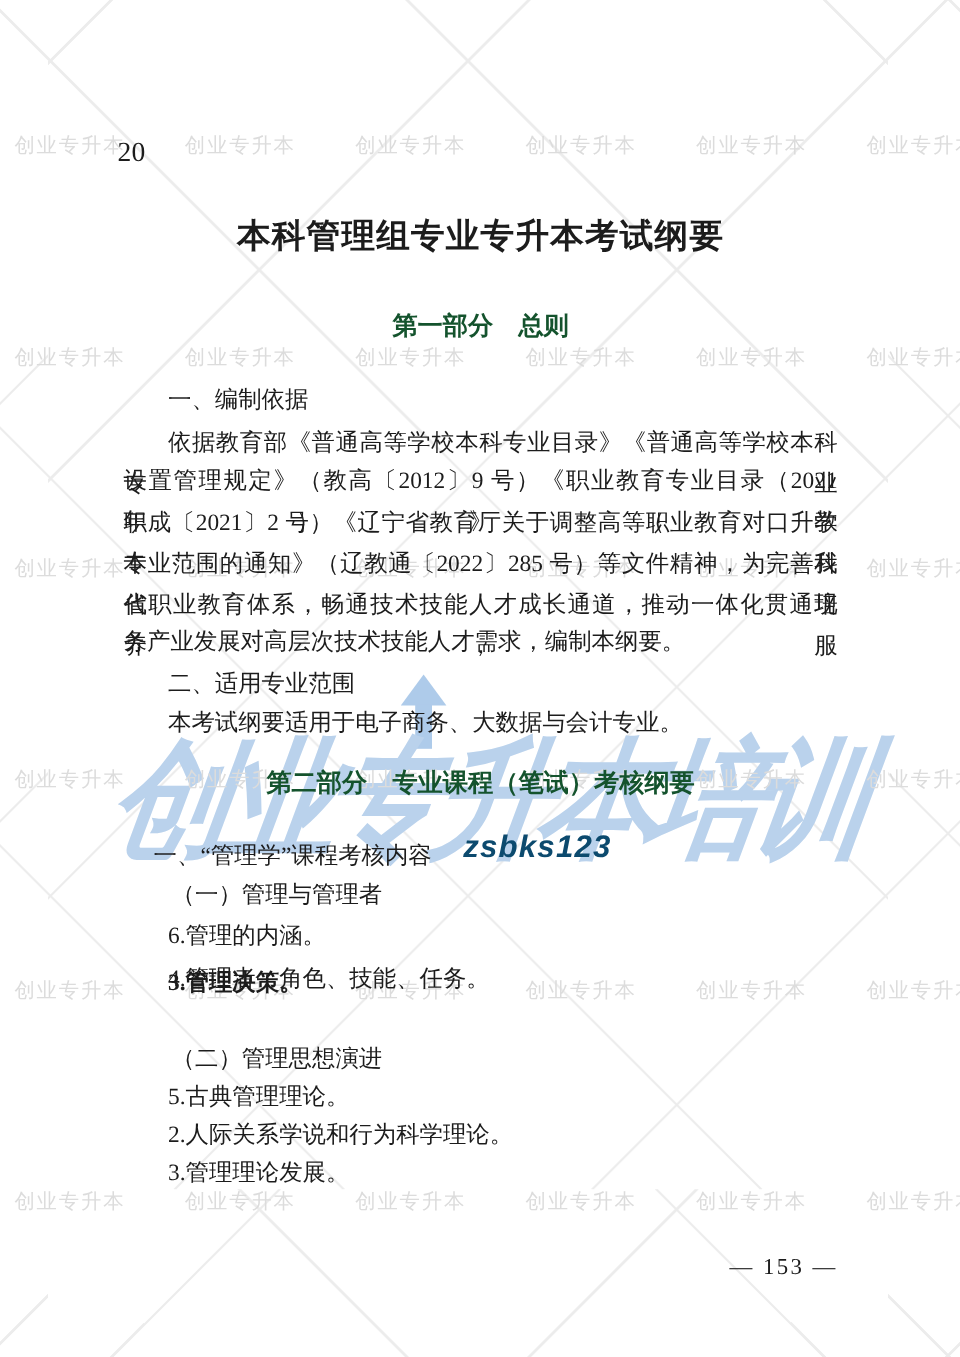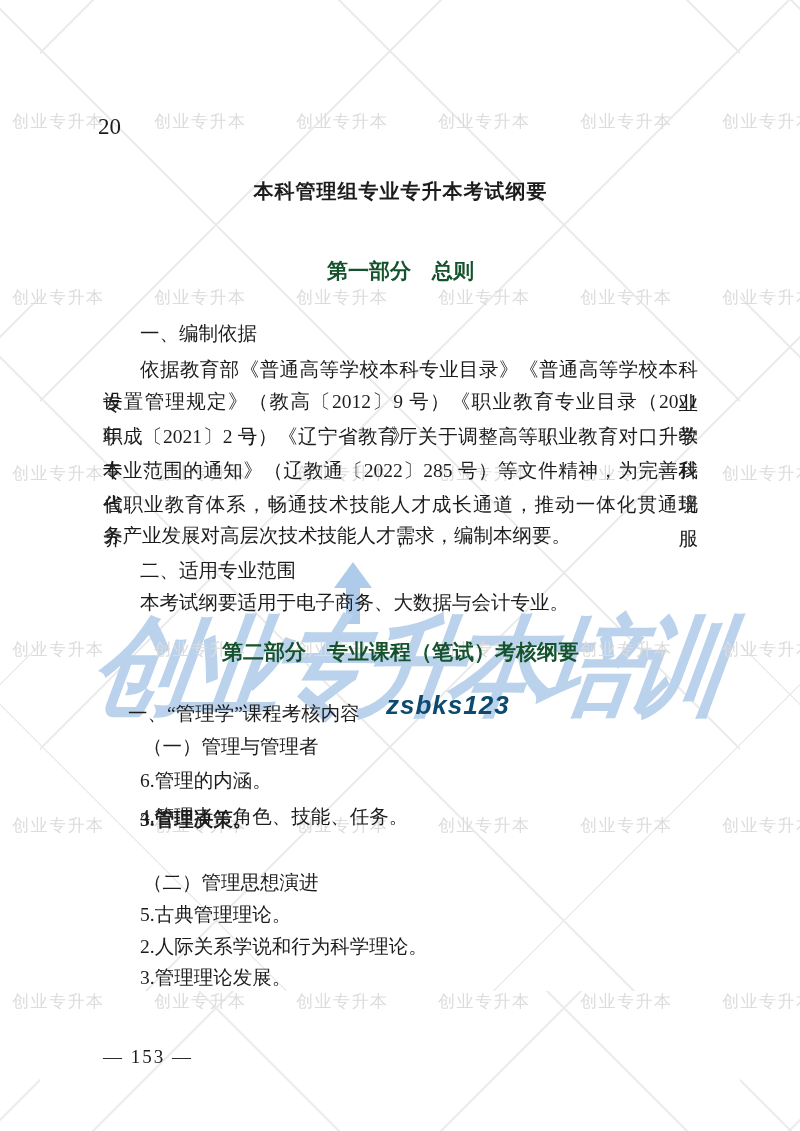--- a/index.html
+++ b/index.html
@@ -44,35 +44,35 @@
   .wm-tile {
     position:absolute; font-size:17px; letter-spacing:1.5px;
     font-family:"Liberation Sans","DejaVu Sans",sans-serif;
     white-space:nowrap;
   }
   
   .content { position:absolute; inset:0; z-index:4; }
   .corner-num { position:absolute; left:98px; top:114px; font-size:23px; }
   .doc-title {
     position:absolute; left:103px; top:178px; width:595px;
-    text-align:center; font-weight:bold; font-size:20px; letter-spacing:1px;
+    text-align:center; font-weight:bold; font-size:28px; letter-spacing:1px;
   }
   .part-heading {
     position:absolute; left:103px; width:595px; text-align:center;
     font-family:"Liberation Sans","DejaVu Sans",sans-serif;
     font-weight:bold; font-size:21px; color:#14532d;
   }
   .line {
     position:absolute; left:103px; width:595px;
     font-size:19.5px; line-height:34px; height:34px; white-space:nowrap;
   }
   .just { white-space:normal; text-align:justify; text-align-last:justify; }
   .footer-num {
     position:absolute; left:103px; top:1046px; width:595px;
-    text-align:left; font-size:19px; letter-spacing:2px;
+    text-align:right; font-size:19px; letter-spacing:2px;
   }
 </style>
 </head>
 <body>
 
 <div class="page">
 
   <div class="lattice"></div>
 
   <div class="bigwm">

